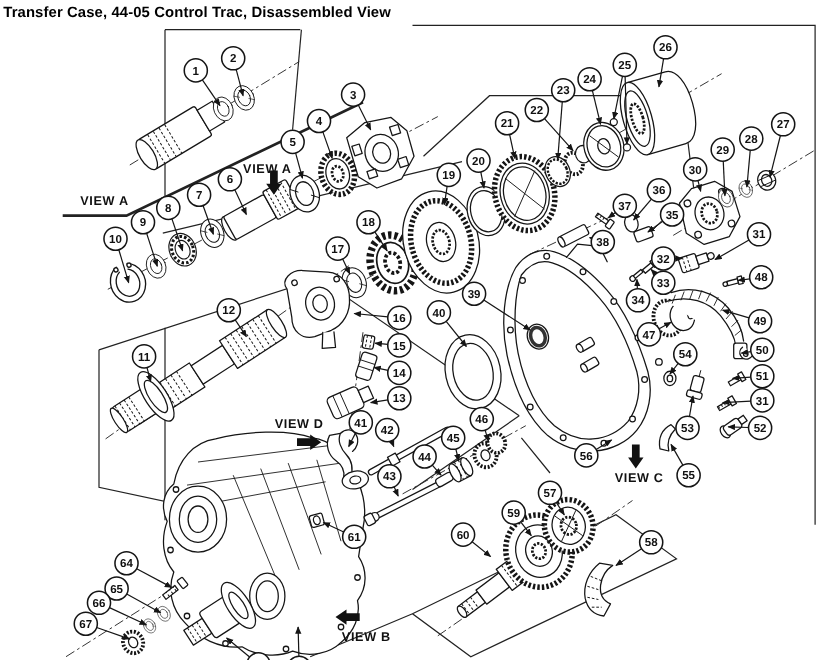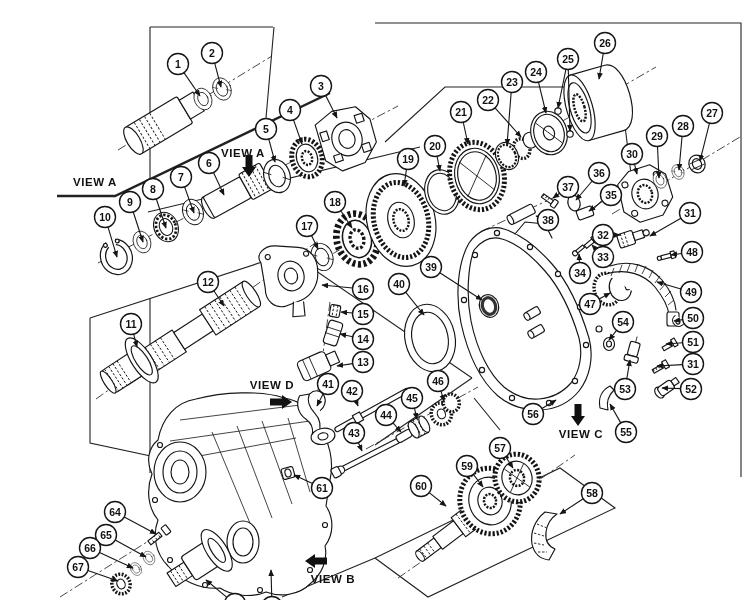--- a/index.html
+++ b/index.html
@@ -19,20 +19,21 @@
   .spl  { stroke-width:0.9; stroke-dasharray:2.4 1.7; fill:none; stroke:#151515; }
   .thin { stroke-width:0.8; fill:none; stroke:#151515; }
   .ldr  { stroke:#151515; stroke-width:1.1; fill:none; }
   .cocirc { fill:#fff; stroke:#151515; stroke-width:1.4; }
   .varrow { fill:#111; stroke:none; }
 </style>
 </head>
 <body>
 
 <div class="stage">
+  <div class="page-title">Transfer Case, 44-05 Control Trac, Disassembled View</div>
 
   <svg id="diagram" width="750" height="600" viewBox="0 0 750 600" xmlns="http://www.w3.org/2000/svg">
     <defs>
       <marker id="ah" markerWidth="8" markerHeight="8" refX="5.6" refY="2.6" orient="auto">
         <path d="M0,0 L6.2,2.6 L0,5.2 Z" fill="#151515"></path>
       </marker>
       <g id="ring">
           <ellipse rx="13" ry="17" class="pt"></ellipse>
           <ellipse rx="7.5" ry="10.5" class="pt" fill="none"></ellipse>
         </g>

